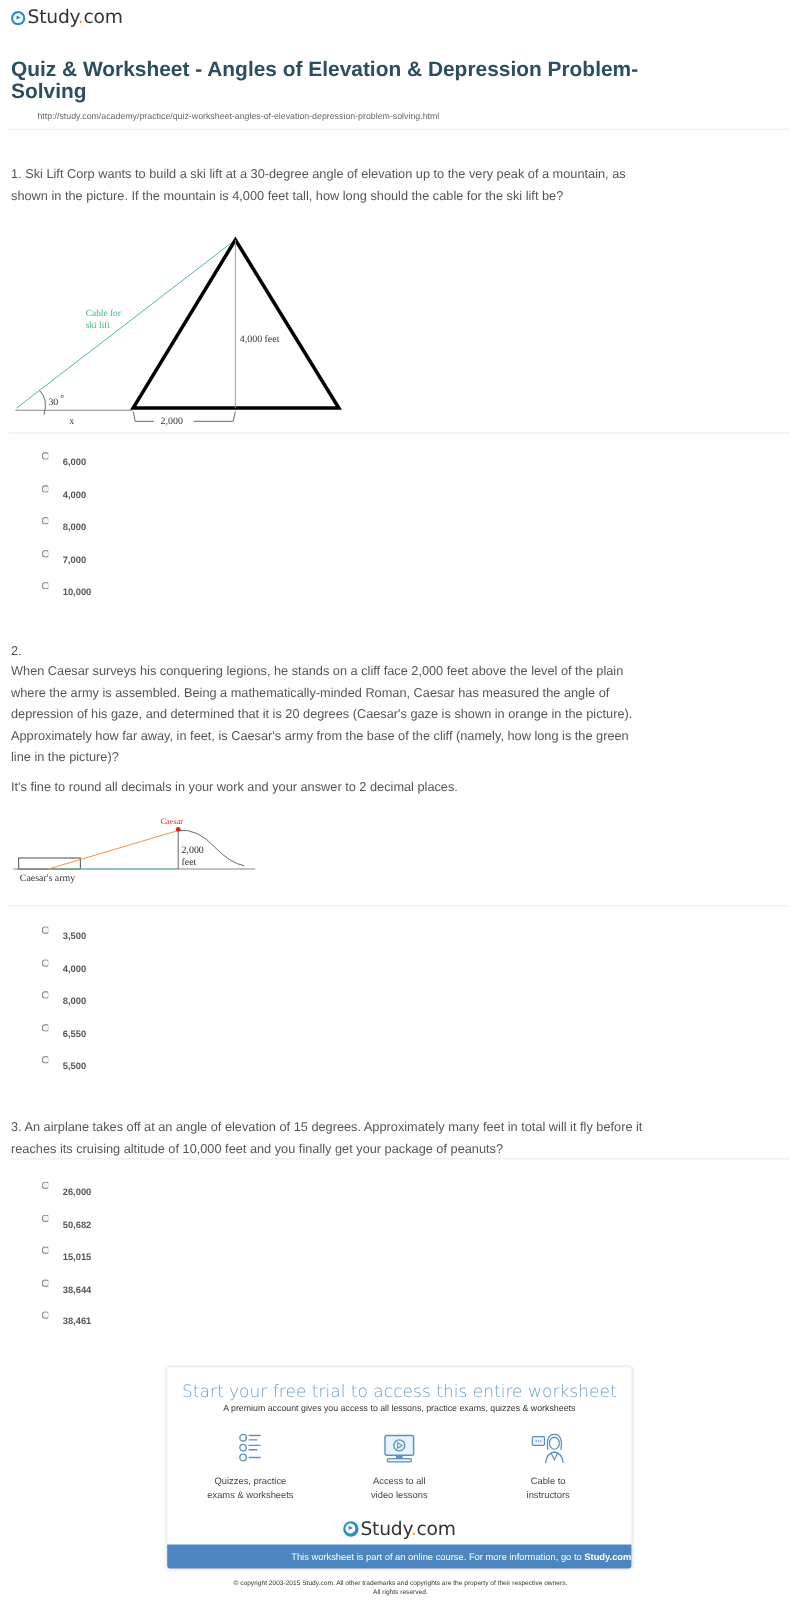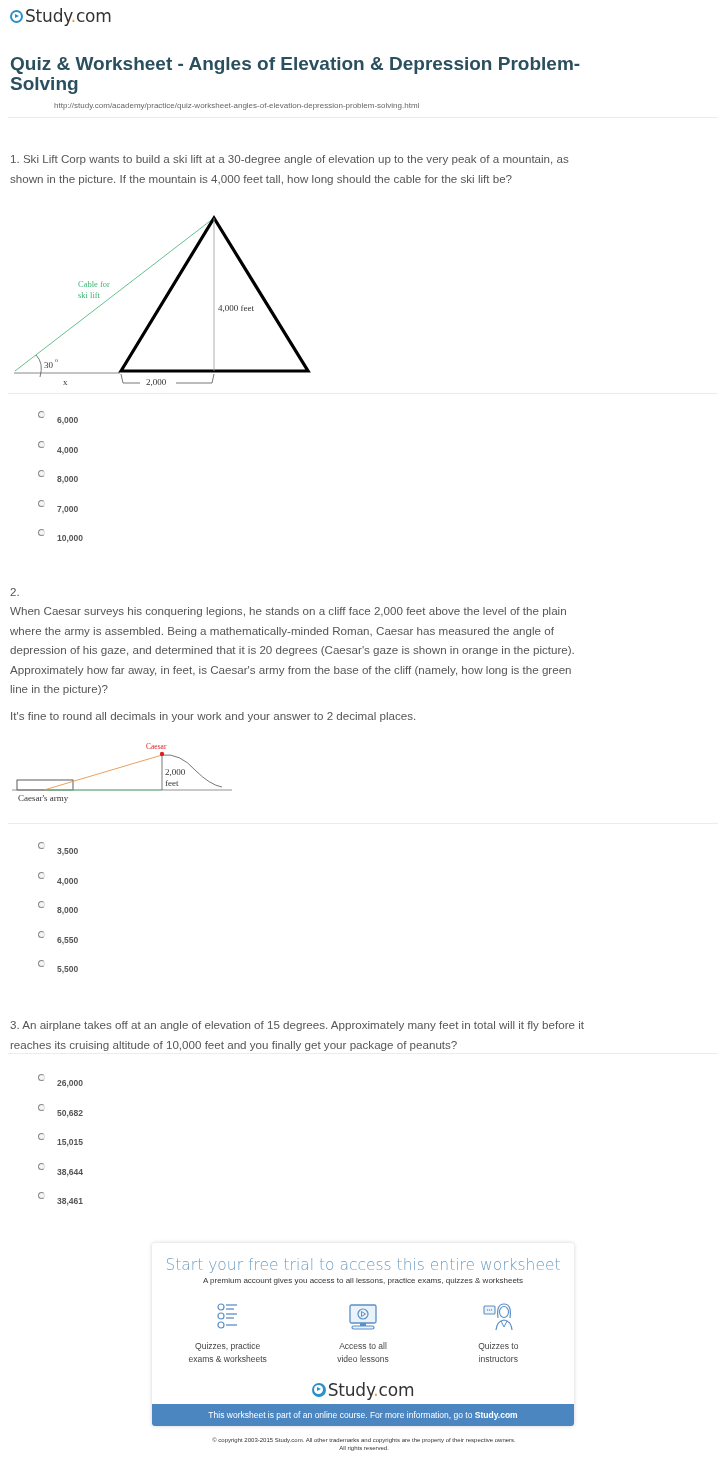--- a/index.html
+++ b/index.html
@@ -7,42 +7,42 @@
     body { font-family: "Liberation Sans", sans-serif; color: #444; position: relative; }
 
     .logo { position: absolute; left: 10px; top: 6px; display: flex; align-items: center; }
     .logo-circle { width: 13px; height: 13px; border-radius: 50%; background: #2b8fc9; position: relative; margin-right: 2px; }
     .logo-circle::before { content: ""; position: absolute; left: 2px; top: 2px; width: 9px; height: 9px; border-radius: 50%; background: #fff; }
     .logo-circle::after { content: ""; position: absolute; left: 5px; top: 4px; border-left: 4px solid #2b8fc9; border-top: 2.5px solid transparent; border-bottom: 2.5px solid transparent; }
     .logo-text { font-size: 17px; color: #333; letter-spacing: -0.2px; font-family: "DejaVu Sans", sans-serif; }
     .logo-text .dot { color: #f39c12; }
 
     .page-title { position: absolute; left: 10px; top: 54px; width: 600px; font-size: 19px; line-height: 20px; font-weight: bold; color: #2a4f5e; }
-    .page-url { position: absolute; left: 26px; top: 101px; font-size: 8px; color: #666; padding-left: 28px; }
+    .page-url { position: absolute; left: 6px; top: 101px; font-size: 8px; color: #666; padding-left: 28px; }
     .sep { position: absolute; left: 8px; width: 710px; height: 1px; background: #ececec; }
 
     .qtext { position: absolute; left: 10px; width: 580px; font-size: 11.6px; line-height: 19.5px; color: #555; }
     .options { position: absolute; left: 38px; }
     .opt { height: 29.5px; display: flex; align-items: center; }
     .radio { width: 7px; height: 7px; border-radius: 50%; border: 1.2px solid #888; border-right-color: #ddd; margin-right: 12px; background: #f5f5f5; }
     .opt-label { font-size: 8.5px; color: #555; font-weight: bold; margin-top: 11px; }
 
     svg text { font-family: "Liberation Serif", serif; }
 
     .promo { position: absolute; left: 152px; top: 1243px; width: 422px; height: 183px; background: #fff; box-shadow: 0 0 4px rgba(0,0,0,0.18); border-radius: 3px; }
     .promo-title { position: absolute; top: 13px; width: 100%; text-align: center; font-size: 15.5px; color: #6d9ec3; font-family: "DejaVu Sans", sans-serif; font-weight: 300; }
     .promo-sub { position: absolute; top: 33px; width: 100%; text-align: center; font-size: 8px; color: #333; }
     .features { position: absolute; top: 57px; left: 0; width: 100%; display: flex; justify-content: space-around; padding: 0 8px; }
     .feature { width: 95px; text-align: center; }
     .feature svg { display: block; margin: 0 auto 6px; }
     .feature-label { font-size: 8.5px; color: #444; line-height: 13px; }
     .promo-logo { position: absolute; top: 137px; width: 100%; display: flex; justify-content: center; align-items: center; }
     .promo-logo .logo-circle { width: 14px; height: 14px; }
     .promo-logo .logo-text { font-size: 17px; }
-    .promo-bar { position: absolute; bottom: 0; left: 0; width: 100%; height: 22px; background: #4b86c0; border-radius: 0 0 3px 3px; color: #fff; font-size: 8.5px; text-align: center; line-height: 22px; }
+    .promo-bar { position: absolute; bottom: 0; left: 0; width: 100%; height: 22px; background: #4b86c0; border-radius: 0 0 3px 3px; color: #fff; font-size: 8.5px; text-align: right; line-height: 22px; }
     .promo-bar b { font-weight: bold; }
     .copyright { position: absolute; top: 1436px; left: 0; width: 728px; text-align: center; font-size: 6px; color: #333; line-height: 8px; }
   </style>
 </head>
 <body>
 
 <div class="logo">
   <span class="logo-circle"></span>
   <span class="logo-text"><span>Study</span><span class="dot">.</span><span>com</span></span>
 </div>
@@ -197,21 +197,21 @@
       <svg width="34" height="34" viewBox="0 0 34 34">
         <rect x="3" y="6" width="11" height="8" rx="1" fill="#eaf2fa" stroke="#5b8fc6" stroke-width="1.1"></rect>
         <circle cx="6.5" cy="10" r="0.7" fill="#5b8fc6"></circle>
         <circle cx="8.5" cy="10" r="0.7" fill="#5b8fc6"></circle>
         <circle cx="10.5" cy="10" r="0.7" fill="#5b8fc6"></circle>
         <path d="M17 18 Q15 4 23 4 Q31 4 29 18" fill="none" stroke="#5b8fc6" stroke-width="1.2"></path>
         <ellipse cx="23" cy="12" rx="4.5" ry="5.5" fill="none" stroke="#5b8fc6" stroke-width="1.1"></ellipse>
         <path d="M15 30 Q16 21 23 20 Q30 21 31 30" fill="none" stroke="#5b8fc6" stroke-width="1.2"></path>
         <polyline points="20,21 23,27 26,21" fill="none" stroke="#5b8fc6" stroke-width="1"></polyline>
       </svg>
-      <div class="feature-label">Quizzes to</div>
+      <div class="feature-label">Cable to</div>
       <div class="feature-label">instructors</div>
     </div>
   </div>
   <div class="promo-logo">
     <span class="logo-circle"></span>
     <span class="logo-text"><span>Study</span><span class="dot">.</span><span>com</span></span>
   </div>
   <div class="promo-bar">
     <span>This worksheet is part of an online course. For more information, go to </span><b>Study.com</b>
   </div>

